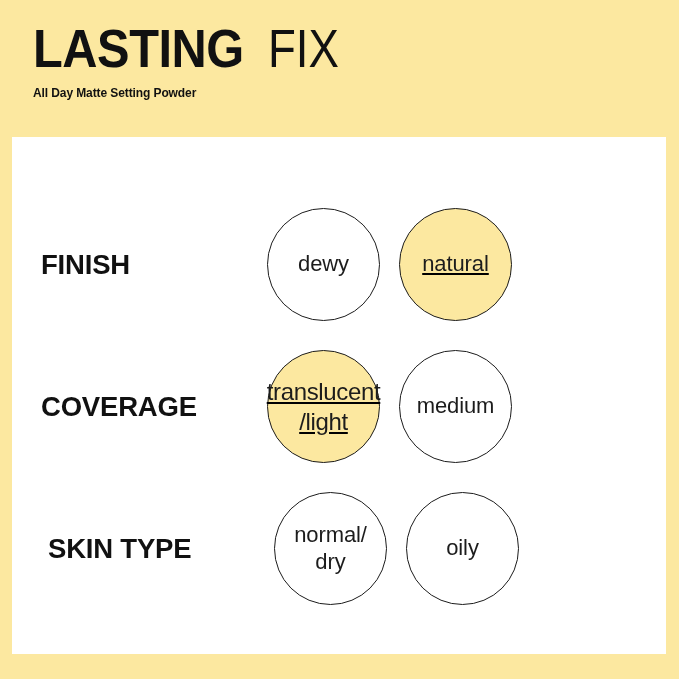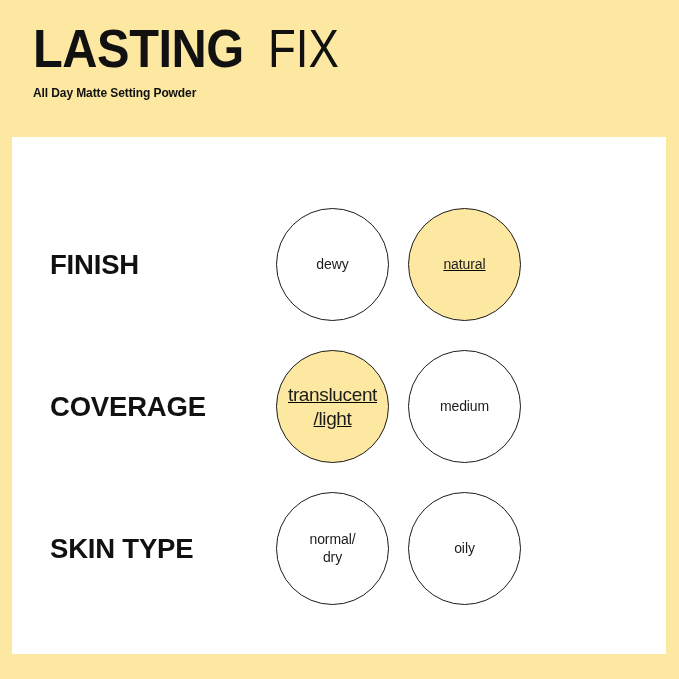--- a/index.html
+++ b/index.html
@@ -82,27 +82,27 @@
     top: 137px;
     width: 654px;
     height: 517px;
     background: #ffffff;
     box-sizing: border-box;
   }
 
   
   .attr-row {
     position: absolute;
-    left: 12px;
+    left: 3px;
     width: 654px;
     height: 113px;
   }
   .attr-row.row-0 { top: 71px;  }
   .attr-row.row-1 { top: 213px; }
-  .attr-row.row-2 { top: 355px; }
+  .attr-row.row-2 { top: 355px; margin-left: 7px; }
 
   .attr-label {
     position: absolute;
     left: 26px;
     top: 0;
     height: 113px;
     display: flex;
     align-items: center;
     font-family: "Liberation Sans", sans-serif;
     font-weight: 700;
@@ -139,28 +139,28 @@
   .option-circle.col-2 { left: 265px; }
 
   .option-circle.selected {
     background: #fce8a0;
     text-decoration: underline;
   }
 
   .option-text {
     font-family: "Liberation Sans", sans-serif;
     font-weight: 400;
-    font-size: 14px;
+    font-size: 22px;
     line-height: 1.22;
     color: #1c1c1c;
     white-space: pre;
     letter-spacing: -0.1px;
   }
   .option-text.wide {
-    font-size: 19px;
+    font-size: 24px;
     letter-spacing: -0.35px;
     width: 140px;
   }
 </style>
 </head>
 <body>
 
 <div id="infographic">
 
   <div class="header">

